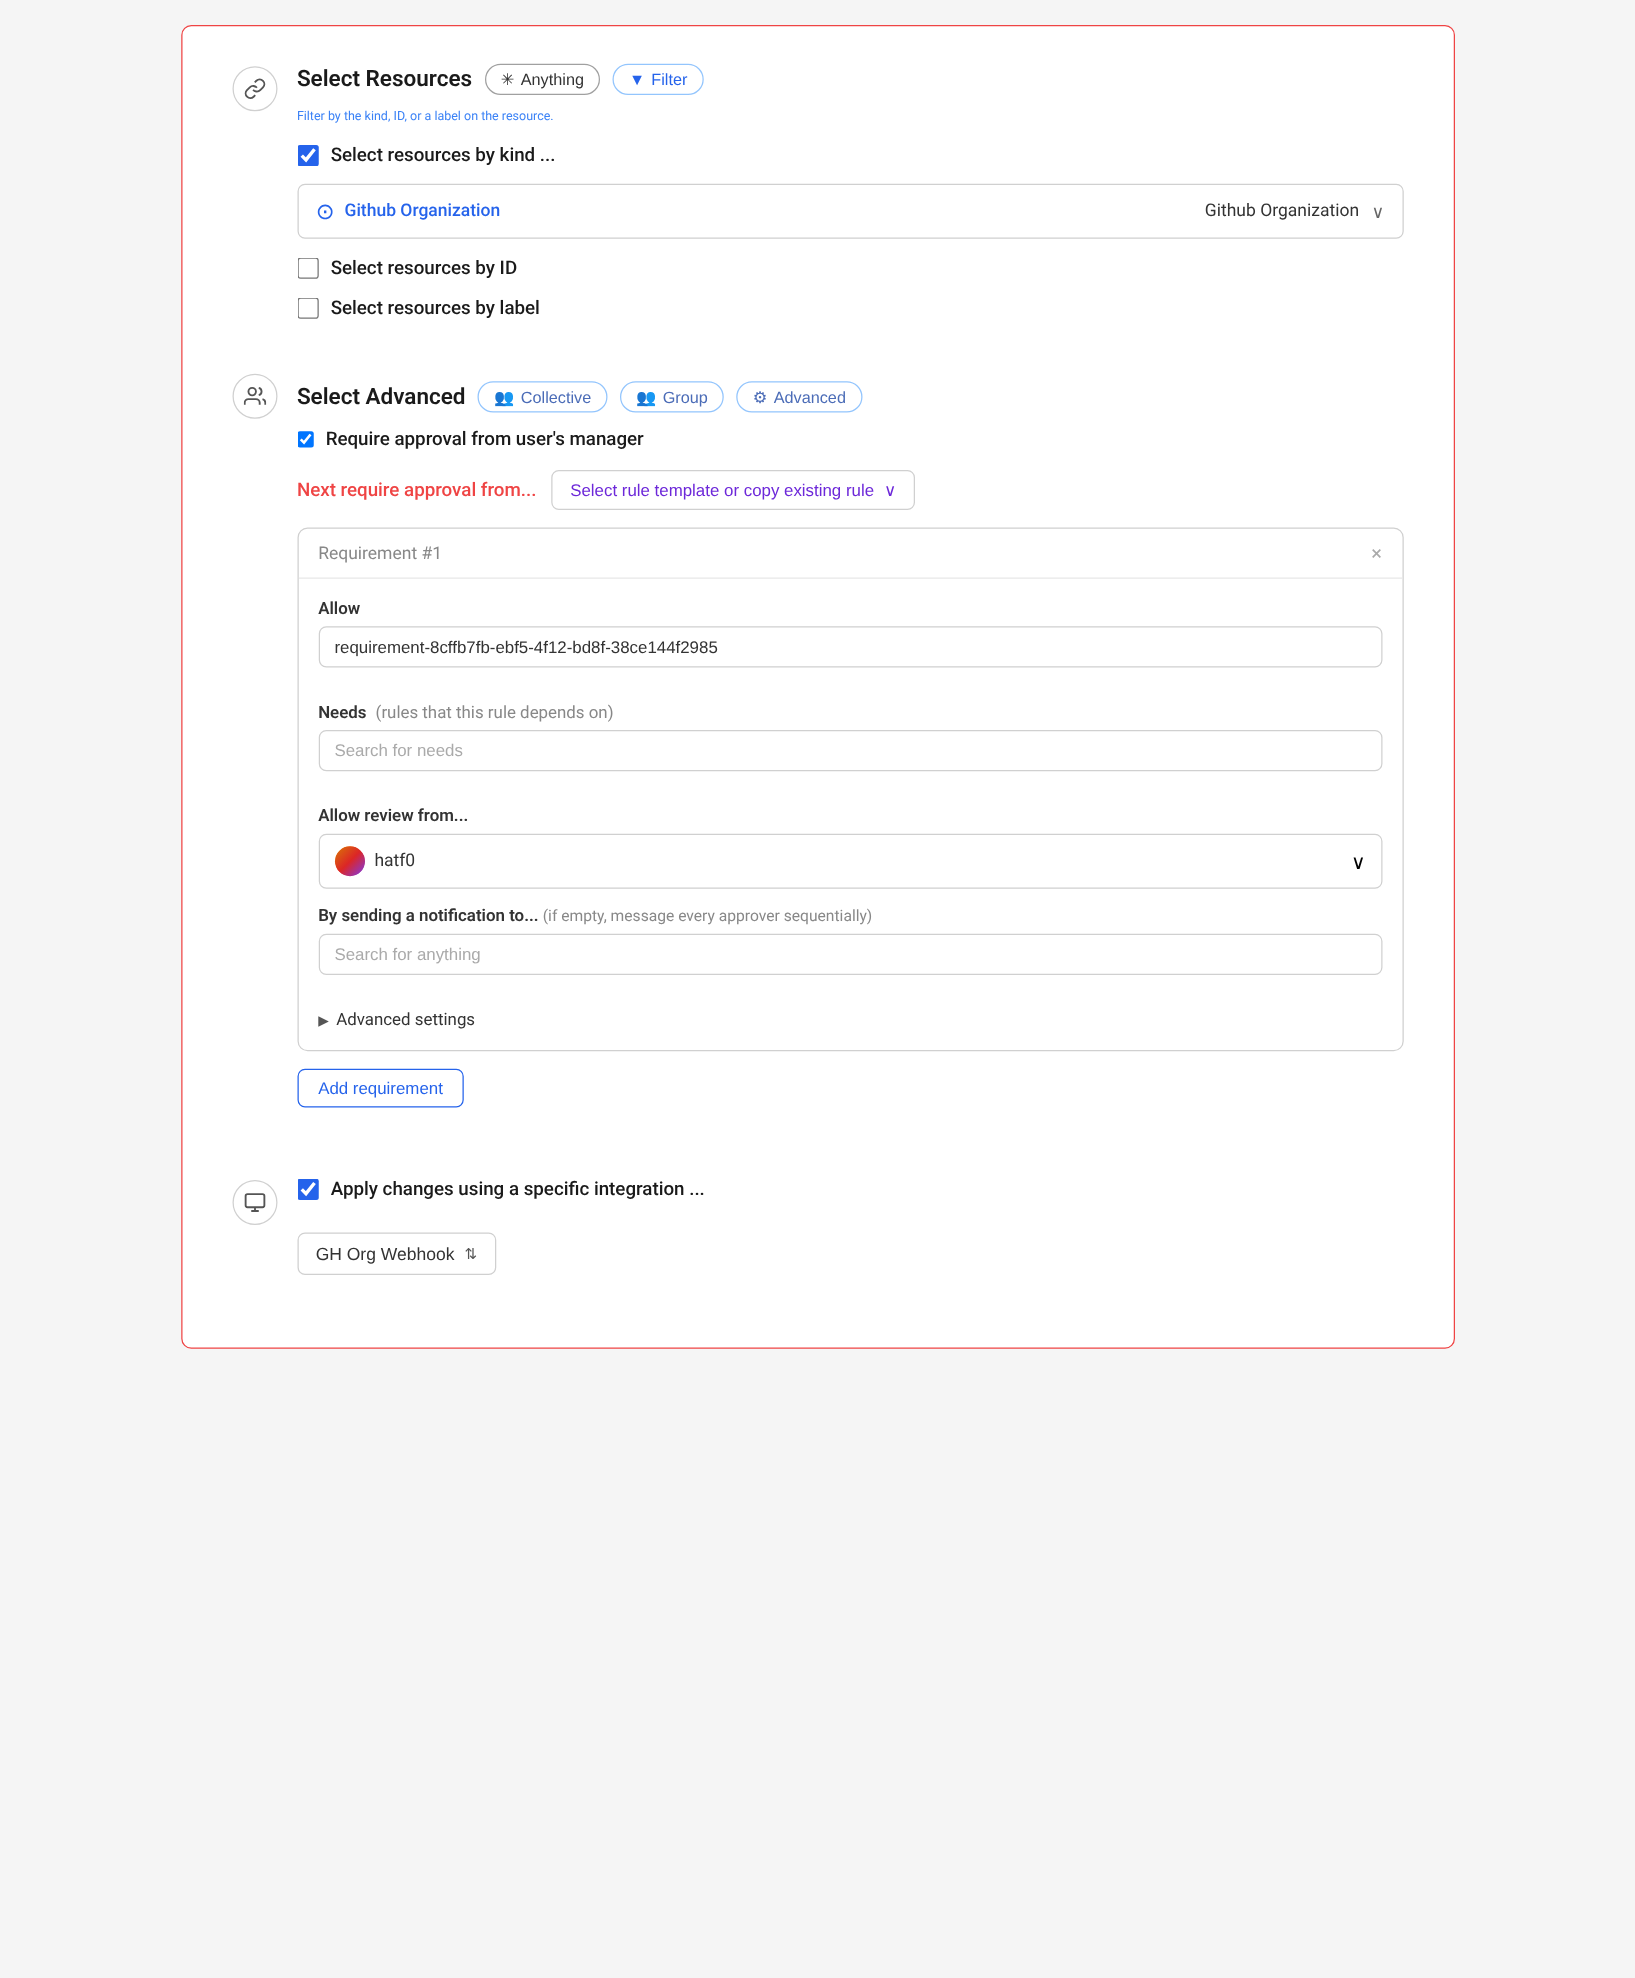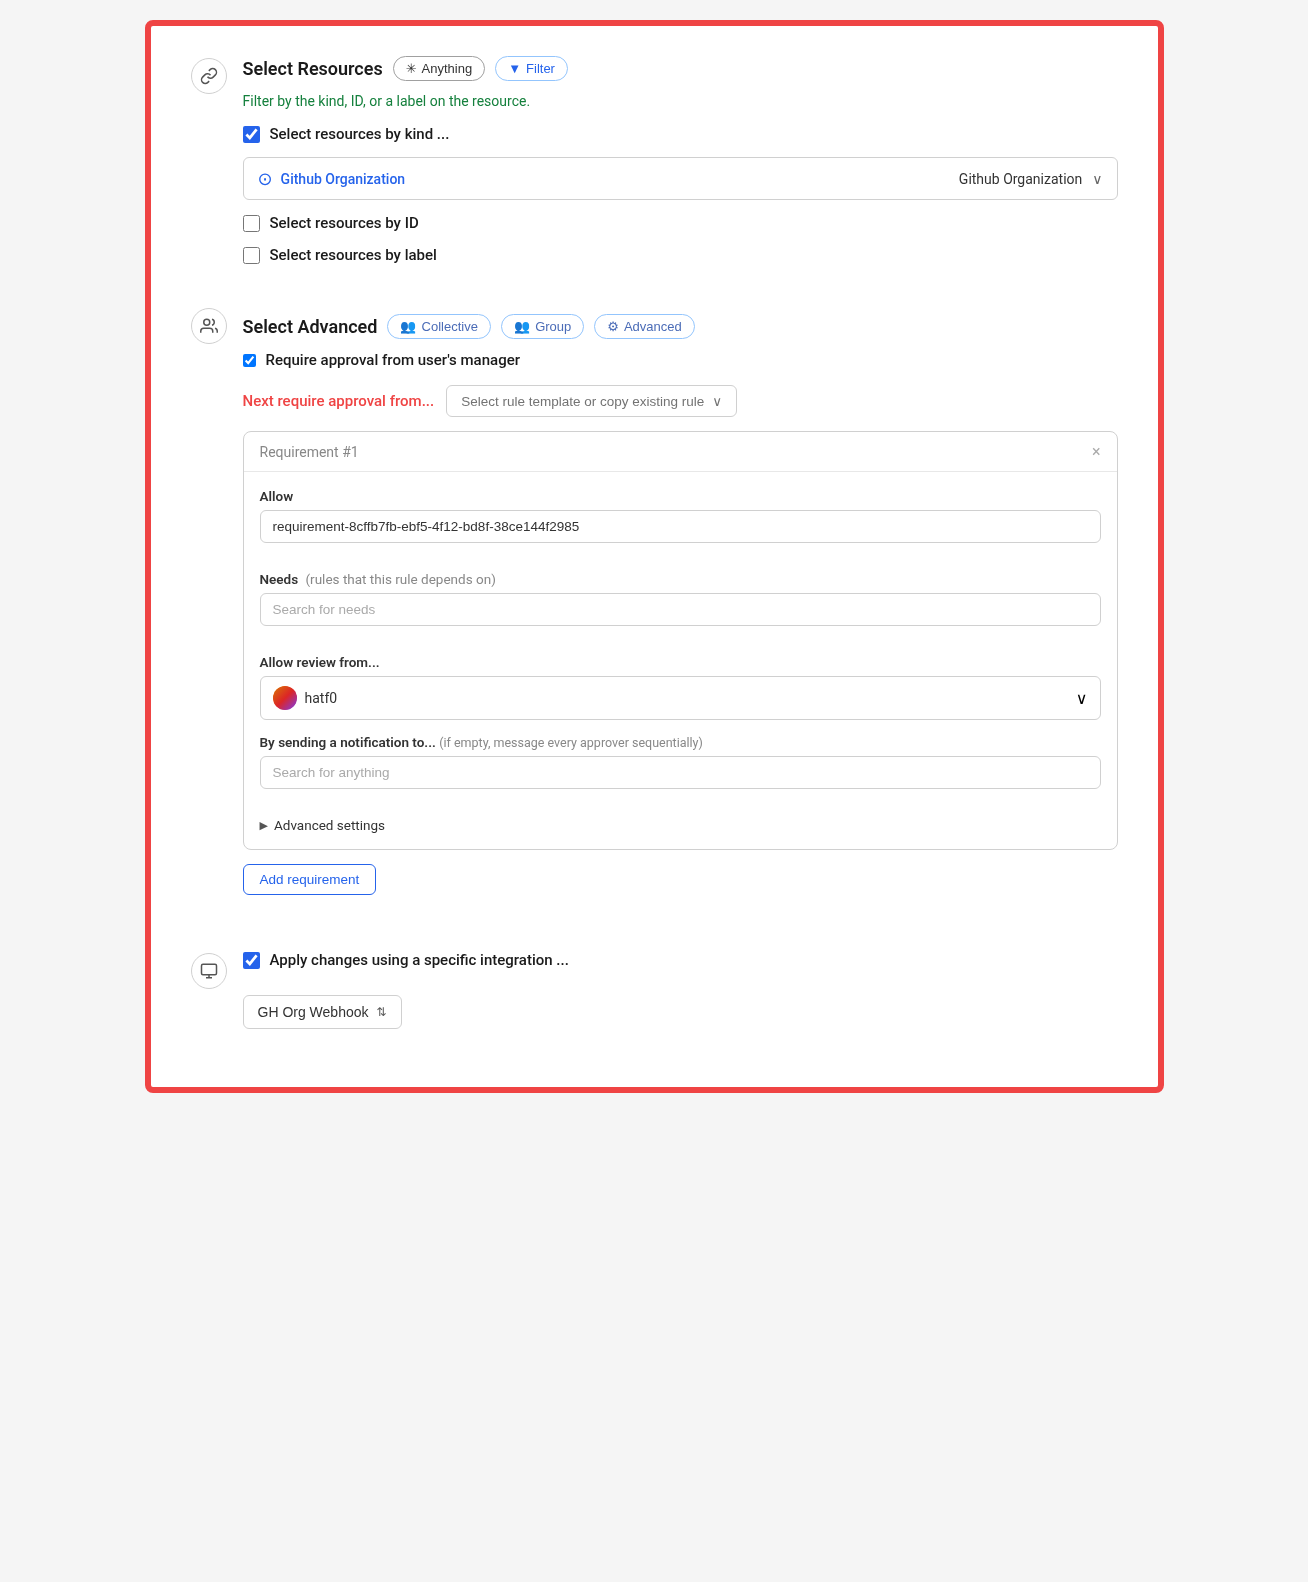--- a/index.html
+++ b/index.html
@@ -6,21 +6,21 @@
     body {
       font-family: -apple-system, BlinkMacSystemFont, 'Segoe UI', Roboto, sans-serif;
       background: #f5f5f5;
       display: flex;
       justify-content: center;
       padding: 20px;
     }
     .page-container {
       width: 1019px;
       background: #fff;
-      border: 6px solid #ef4444;
+      border: 1px solid #ef4444;
       border-radius: 8px;
       padding: 30px 40px;
     }
 
     
     .section {
       display: flex;
       gap: 16px;
       margin-bottom: 28px;
     }
@@ -46,22 +46,22 @@
       align-items: center;
       gap: 10px;
       margin-bottom: 12px;
     }
     .section-title {
       font-size: 18px;
       font-weight: 600;
       color: #1a1a1a;
     }
     .section-desc {
-      font-size: 14px;
-      color: #15803d;
+      font-size: 10px;
+      color: #3b82f6;
       margin-bottom: 16px;
     }
 
     
     .tag-btn {
       display: inline-flex;
       align-items: center;
       gap: 5px;
       padding: 4px 12px;
       border-radius: 20px;
@@ -290,21 +290,21 @@
     
     .template-dropdown {
       display: inline-flex;
       align-items: center;
       gap: 8px;
       padding: 7px 14px;
       border: 1px solid #d0d0d0;
       border-radius: 6px;
       background: #fff;
       font-size: 13.5px;
-      color: #737373;
+      color: #6d28d9;
       cursor: pointer;
     }
 
     
     .next-require-row {
       display: flex;
       align-items: center;
       gap: 12px;
       margin-bottom: 14px;
     }

